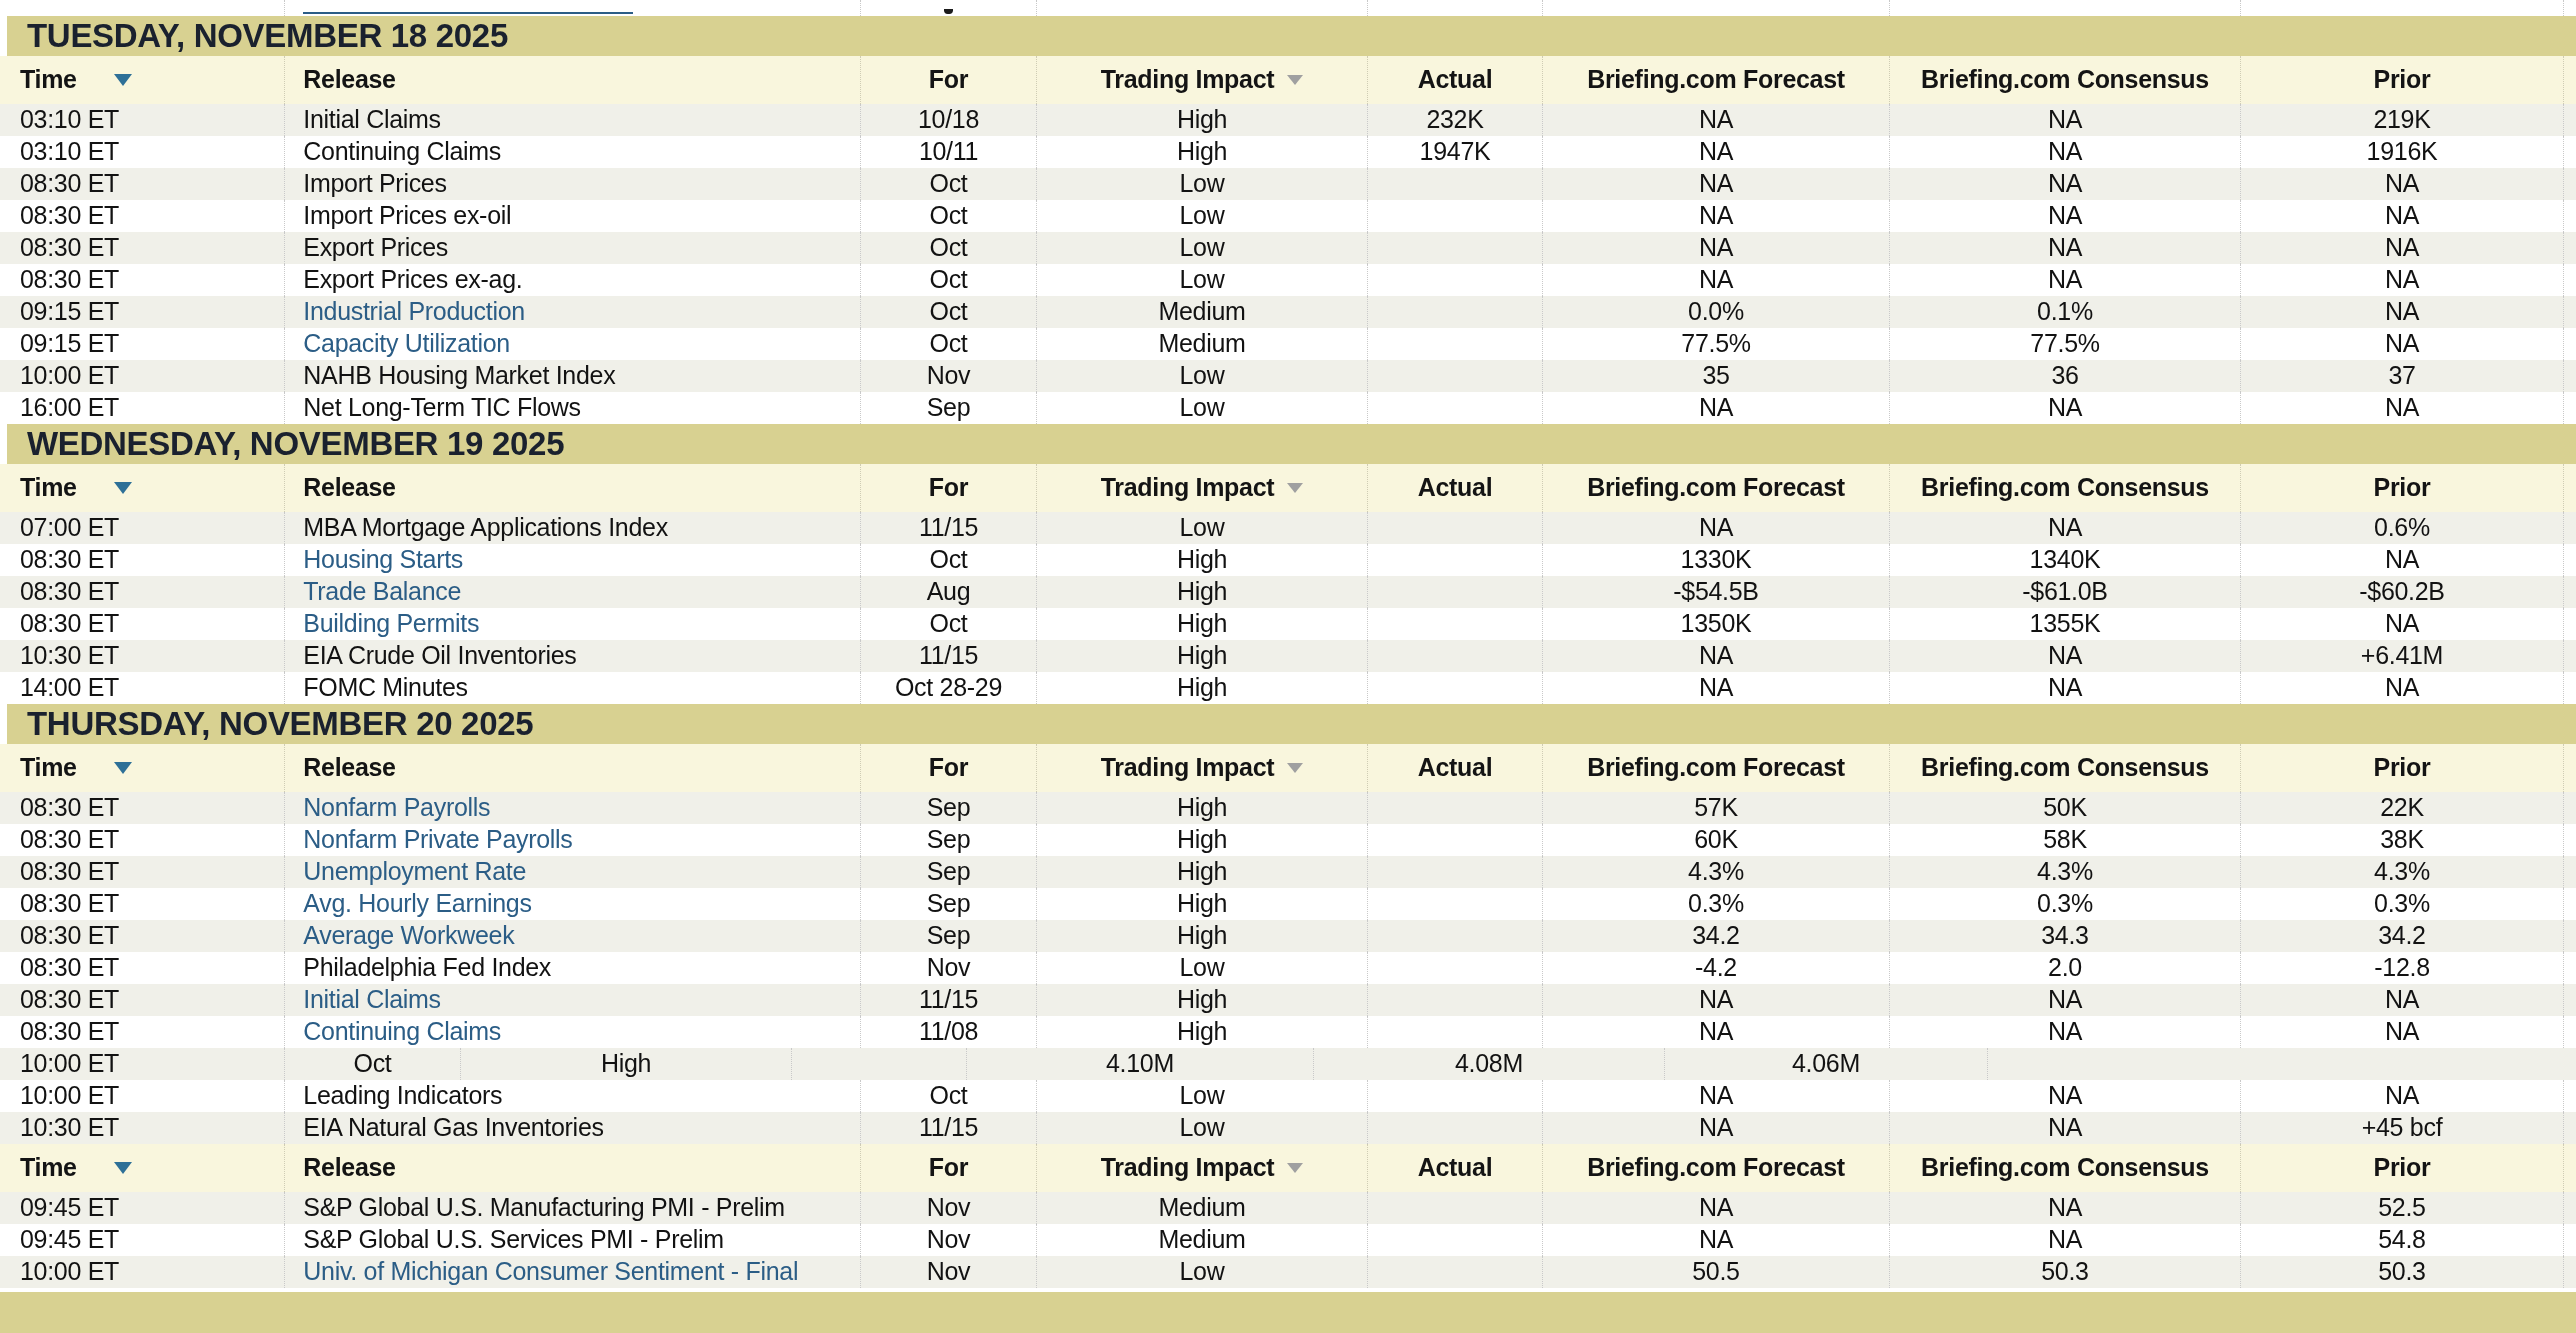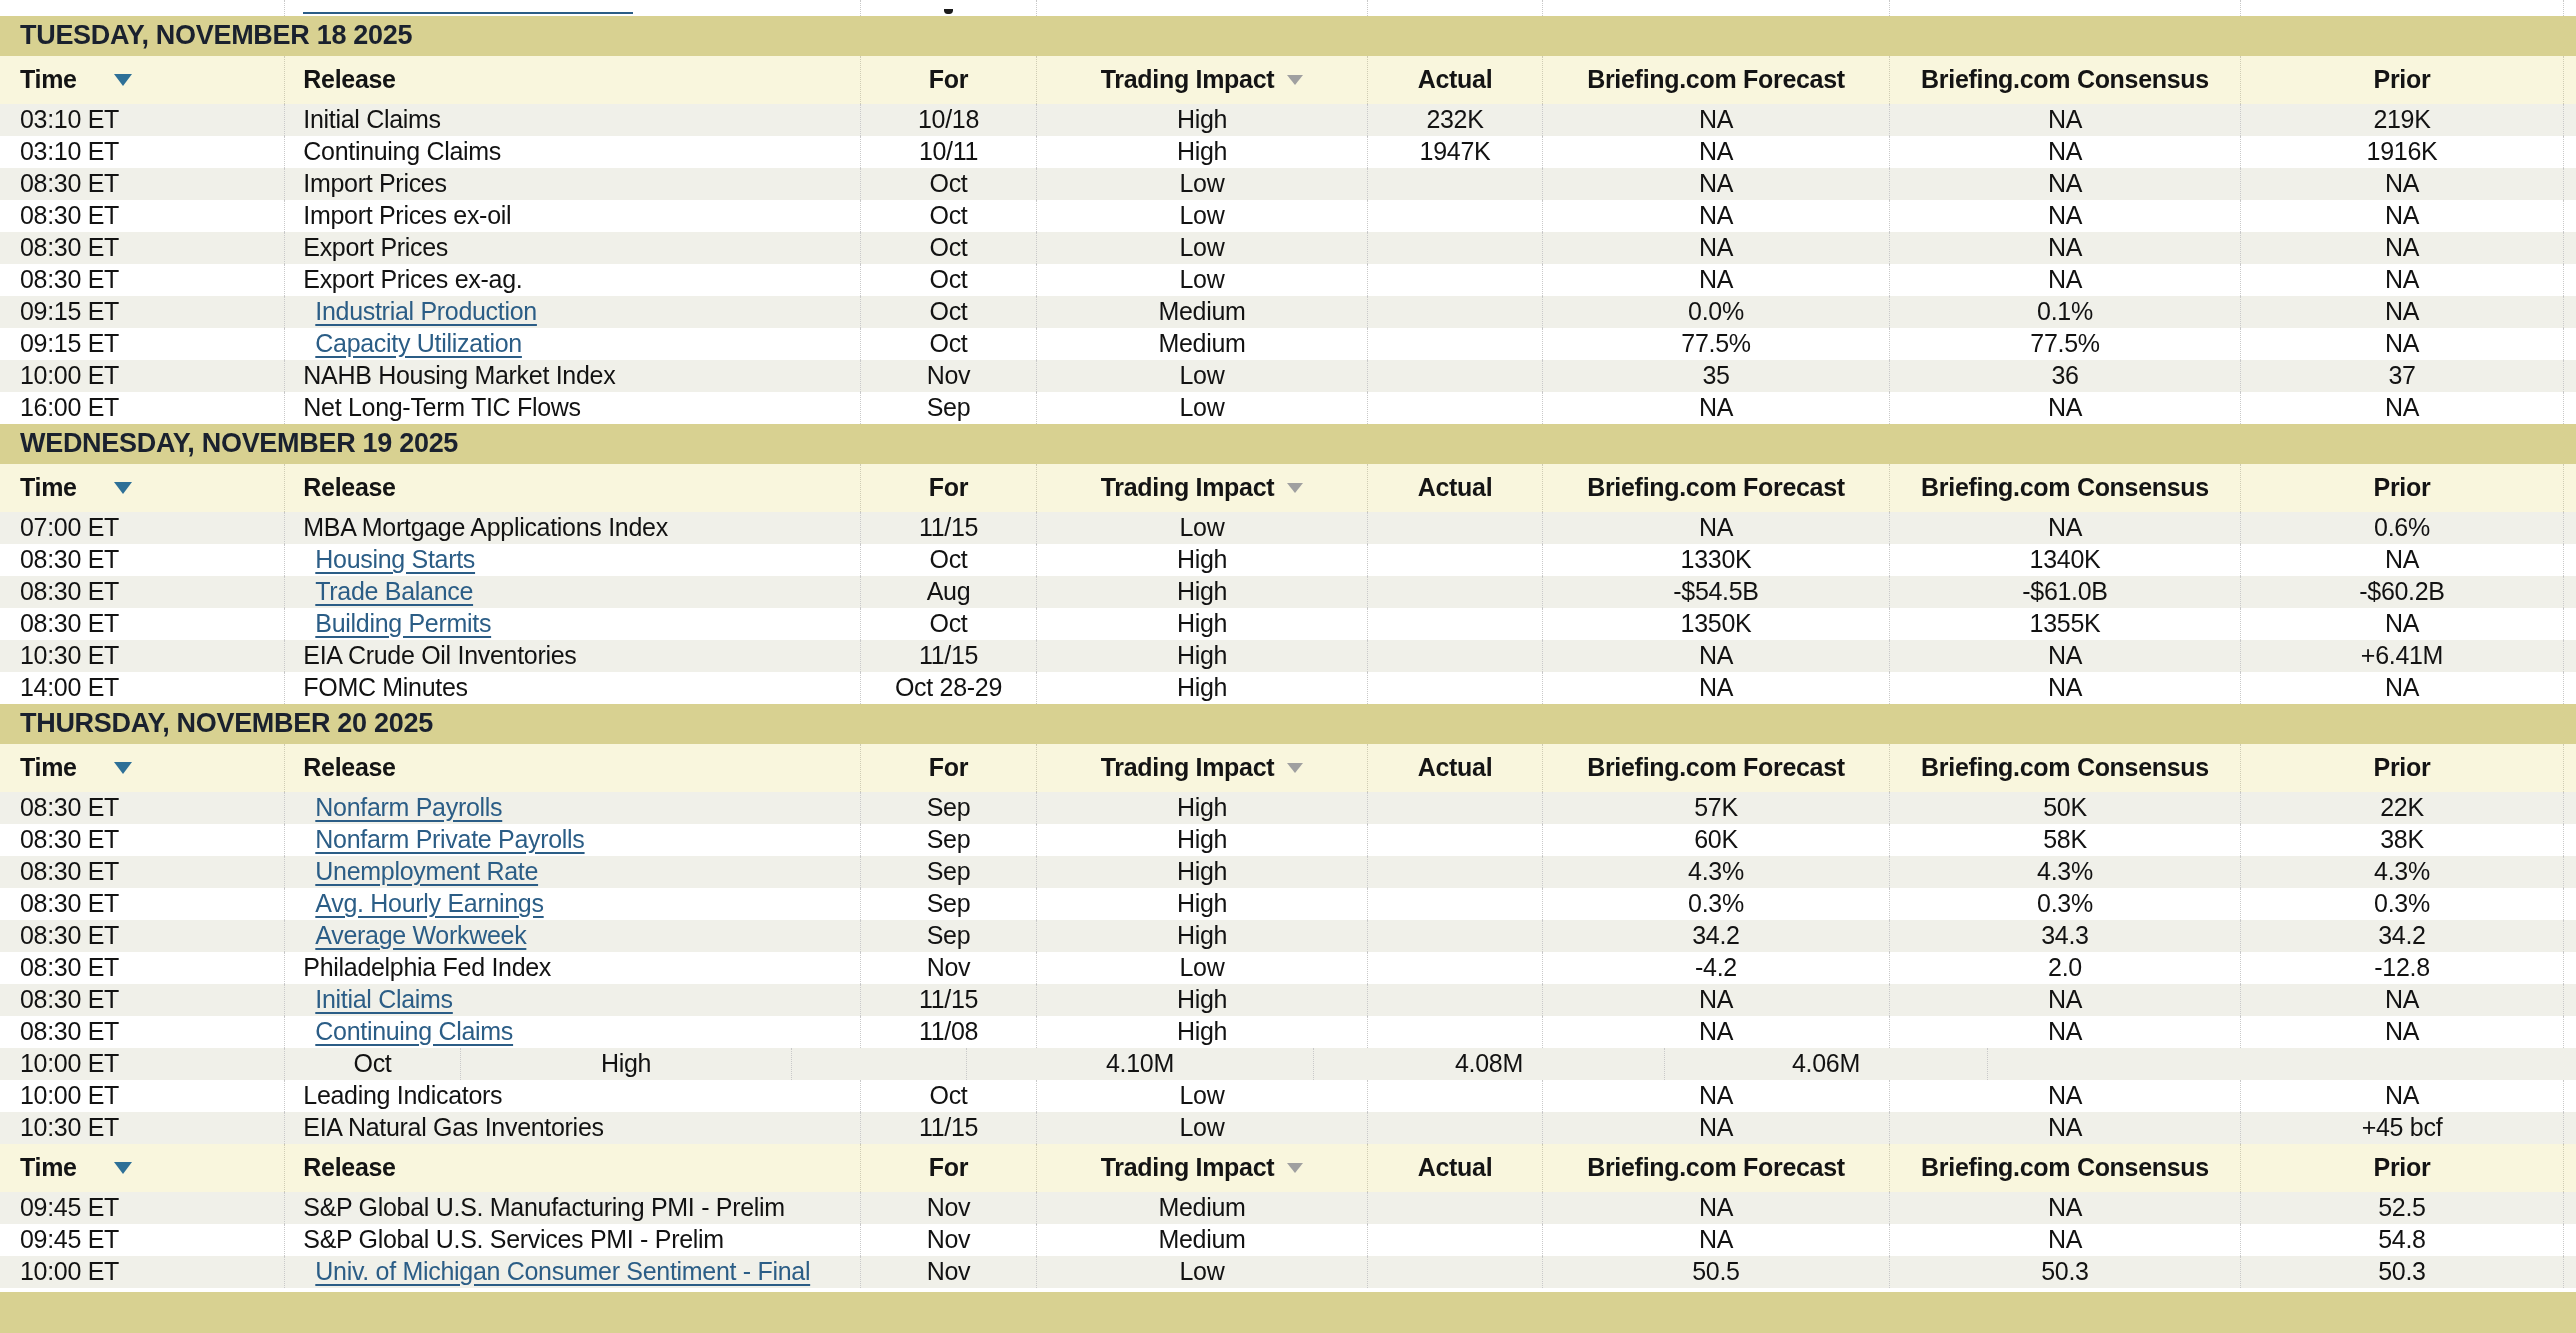--- a/index.html
+++ b/index.html
@@ -73,25 +73,26 @@
     margin-bottom: 1.8px;
   }
 
   
   .date-band {
     height: 40px;
     background: #d8d191;
     display: flex;
     align-items: center;
     padding-left: 20px;
-    font-size: 27px;
+    font-size: 33px;
     font-weight: bold;
     color: #1a212e;
     letter-spacing: -0.3px;
     flex: 0 0 auto;
+    margin-left: 7px;
   }
 
   
   .header-row {
     height: 48px;
     background: #f9f6dd;
     font-size: 25px;
     font-weight: bold;
     color: #141414;
   }
@@ -113,24 +114,22 @@
 
   
   .data-row {
     height: 32px;
     font-size: 25px;
     background: #ffffff;
   }
   .data-row.odd { background: #f0f0e9; }
   .data-row a {
     color: #2b5d86;
-    text-decoration: underline;
     text-underline-offset: 3.7px;
     cursor: pointer;
-    margin-left: 12px;
   }
 
   
   .bottom-gap { height: 4.6px; background: #ffffff; flex: 0 0 auto; }
   .bottom-band {
     flex: 1 1 auto;
     background: #d8d191;
   }
 </style>
 </head>

